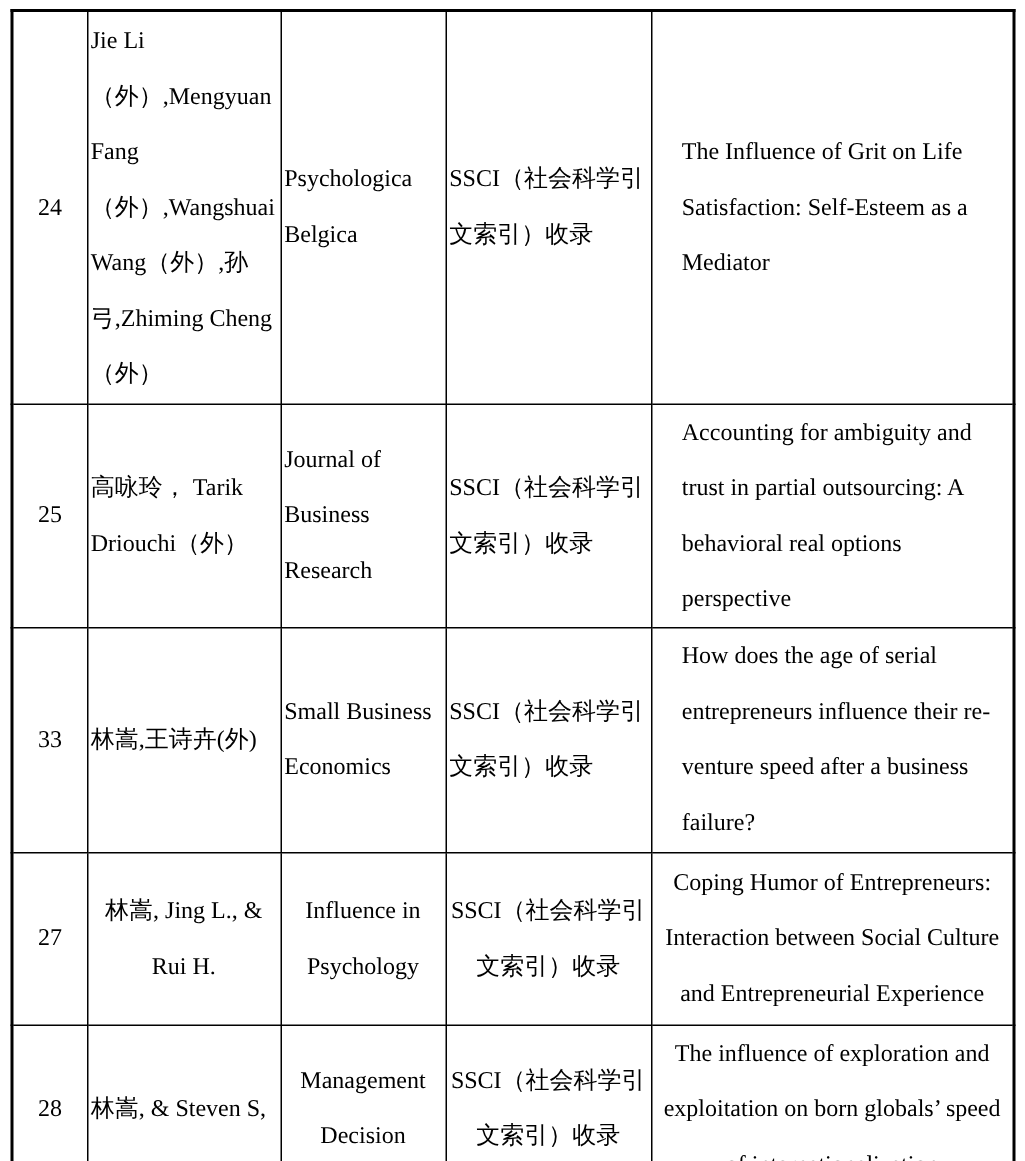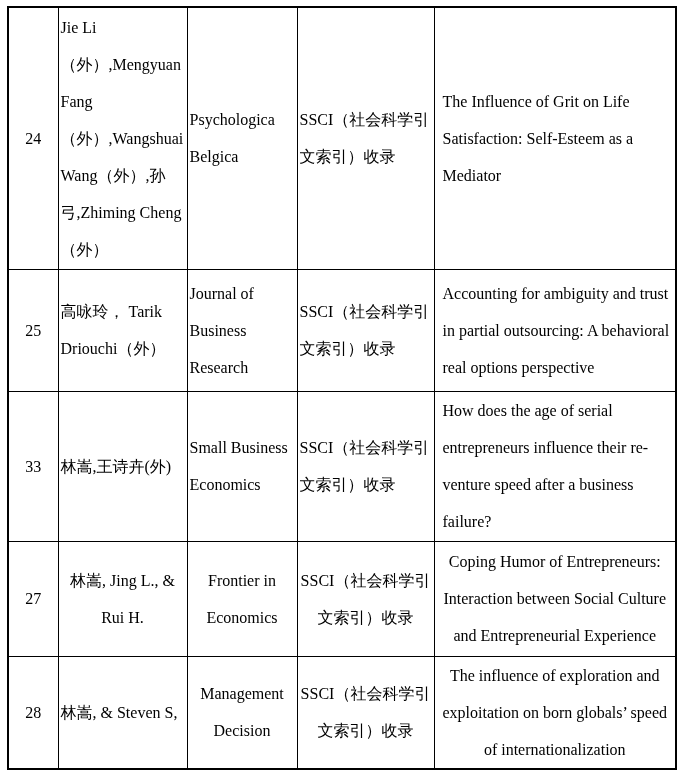--- a/index.html
+++ b/index.html
@@ -43,21 +43,21 @@
 
   tr.row-24 { height: 262px; }
   tr.row-25 { height: 122px; }
   tr.row-26 { height: 150px; }
   tr.row-27 { height: 115px; }
   tr.row-28 { height: 113px; }
 
   td.align-center { text-align: center; }
   td.align-left   { text-align: left; }
   td.no-cell      { text-align: center; }
-  td.title-cell.align-left { padding-left: 8px; padding-right: 2px; }
+  td.title-cell.align-left { padding-left: 20px; padding-right: 2px; }
 </style>
 </head>
 <body>
 
 <div class="page">
   <table class="doc-table">
     <colgroup>
       <col class="col-no">
       <col class="col-authors">
       <col class="col-journal">
@@ -82,21 +82,21 @@
       <tr class="row-26">
         <td class="no-cell">33</td>
         <td class="align-left">林嵩,王诗卉(外)</td>
         <td class="align-left">Small Business Economics</td>
         <td class="align-left">SSCI（社会科学引文索引）收录</td>
         <td class="title-cell align-left">How does the age of serial entrepreneurs influence their re-venture speed after a business failure?</td>
       </tr>
       <tr class="row-27">
         <td class="no-cell">27</td>
         <td class="align-center">林嵩, Jing L., &amp; Rui H.</td>
-        <td class="align-center">Frontier in Economics</td>
+        <td class="align-center">Influence in Psychology</td>
         <td class="align-center">SSCI（社会科学引文索引）收录</td>
         <td class="title-cell align-center">Coping Humor of Entrepreneurs: Interaction between Social Culture and Entrepreneurial Experience</td>
       </tr>
       <tr class="row-28">
         <td class="no-cell">28</td>
         <td class="align-left">林嵩, &amp; Steven S,</td>
         <td class="align-center">Management Decision</td>
         <td class="align-center">SSCI（社会科学引文索引）收录</td>
         <td class="title-cell align-center">The influence of exploration and exploitation on born globals’ speed of internationalization</td>
       </tr>

